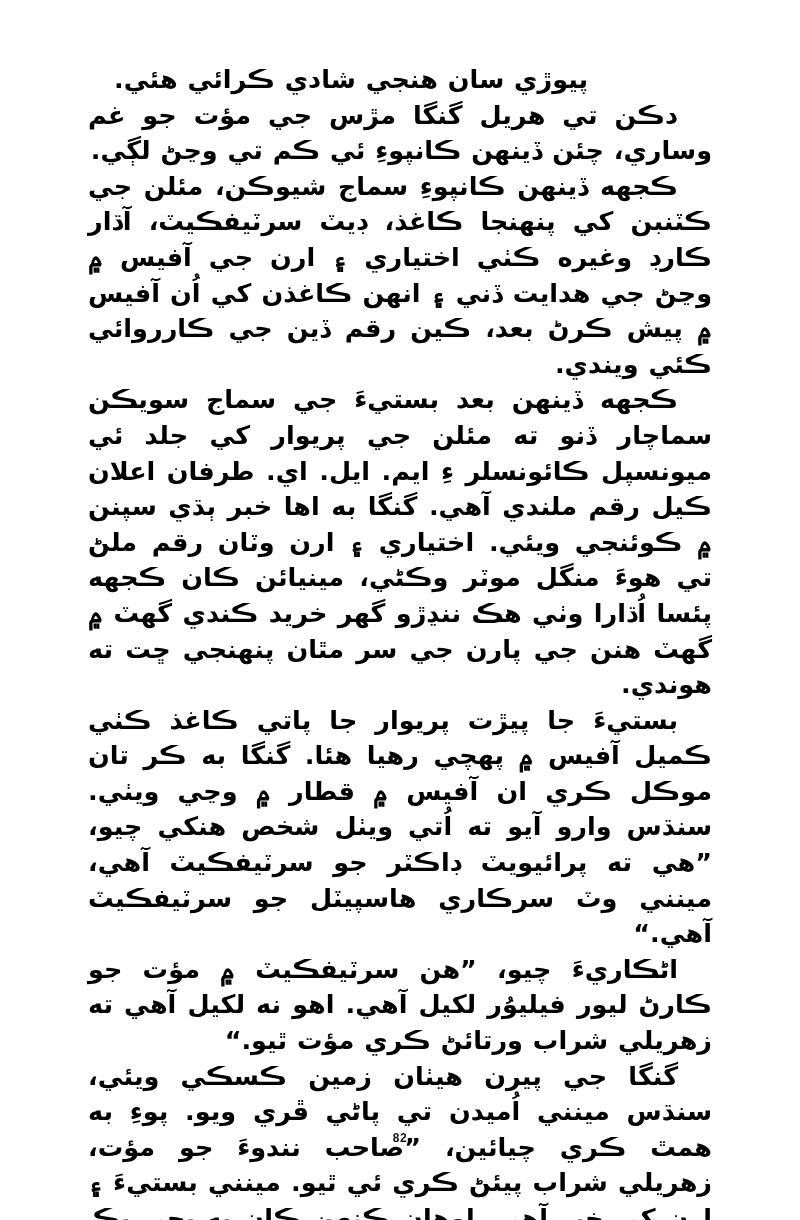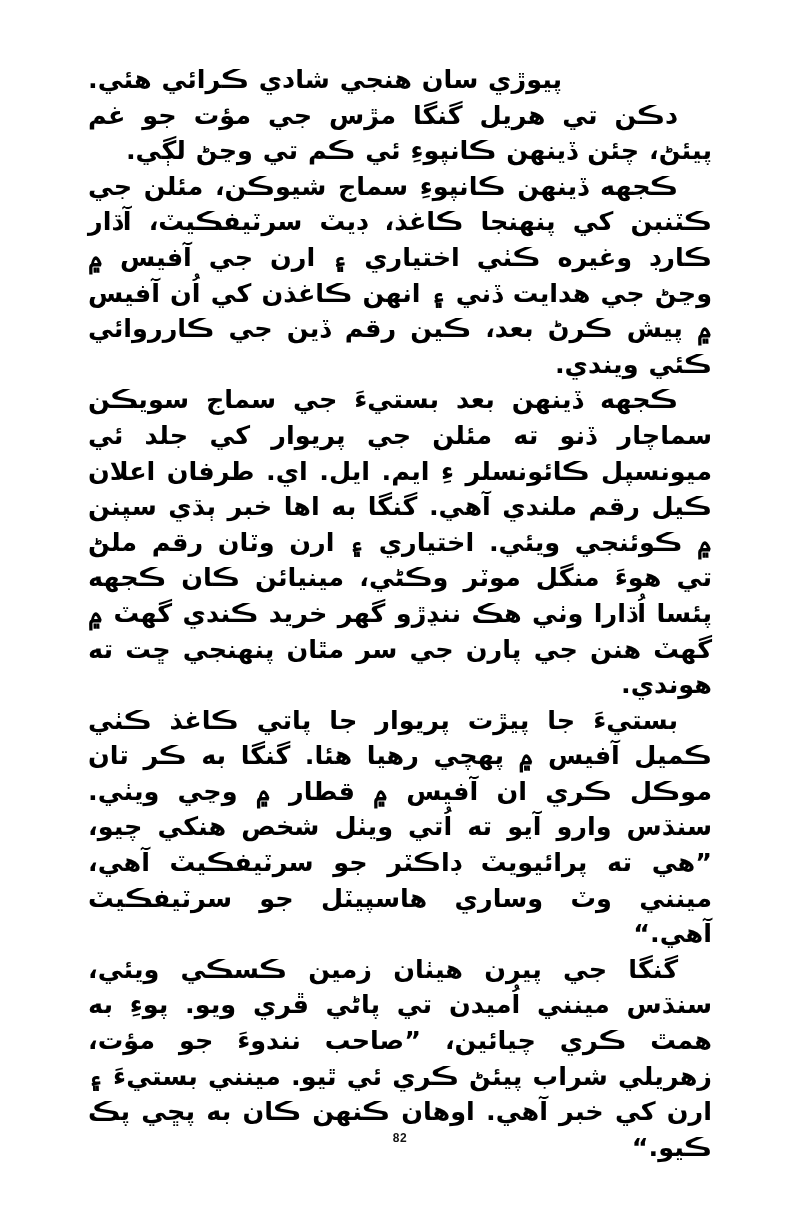--- a/index.html
+++ b/index.html
@@ -45,20 +45,21 @@
     letter-spacing: 0px;
     word-spacing: 1px;
     color: #000000;
   }
 
   
   .para.continuation {
     text-indent: 0;
     text-align: left;
     text-align-last: left;
+    margin-left: 26px;
   }
 
   
   .para { text-align-last: right; }
   .para.continuation { text-align-last: left; }
 
   .page-number {
     position: absolute;
     left: 0;
     right: 0;
@@ -72,23 +73,24 @@
     letter-spacing: 0.5px;
   }
 </style>
 </head>
 <body>
 
 <div class="page">
 
   <div class="text-block">
     <p class="para continuation">پيوڙي سان هنجي شادي ڪرائي هئي.</p>
-    <p class="para">دڪن تي هريل گنگا مڙس جي مؤت جو غم پيئڻ، چئن ڏينهن ڪانپوءِ ئي ڪم تي وڃڻ لڳي.</p>
+    <p class="para">دڪن تي هريل گنگا مڙس جي مؤت جو غم وساري، چئن ڏينهن ڪانپوءِ ئي ڪم تي وڃڻ لڳي.</p>
     <p class="para">ڪجهه ڏينهن ڪانپوءِ سماج شيوڪن، مئلن جي ڪٽنبن کي پنهنجا ڪاغذ، ڊيٽ سرٽيفڪيٽ، آڌار ڪارڊ وغيره ڪٺي اختياري ۽ ارن جي آفيس ۾ وڃڻ جي هدايت ڏني ۽ انهن ڪاغذن کي اُن آفيس ۾ پيش ڪرڻ بعد، ڪين رقم ڏين جي ڪارروائي ڪئي ويندي.</p>
     <p class="para">ڪجهه ڏينهن بعد بستيءَ جي سماج سويڪن سماچار ڏنو ته مئلن جي پريوار کي جلد ئي ميونسپل ڪائونسلر ءِ ايم. ايل. اي. طرفان اعلان ڪيل رقم ملندي آهي. گنگا به اها خبر ٻڌي سپنن ۾ ڪوئنجي ويئي. اختياري ۽ ارن وٽان رقم ملڻ تي هوءَ منگل موٽر وڪڻي، مينيائن ڪان ڪجهه پئسا اُڌارا وٺي هڪ ننڍڙو گهر خريد ڪندي گهٽ ۾ گهٽ هنن جي پارن جي سر مٿان پنهنجي ڇت ته هوندي.</p>
-    <p class="para">بستيءَ جا پيڙت پريوار جا پاتي ڪاغذ ڪٺي ڪميل آفيس ۾ پهچي رهيا هئا. گنگا به ڪر تان موڪل ڪري ان آفيس ۾ قطار ۾ وڃي ويٺي. سنڌس وارو آيو ته اُتي ويٺل شخص هنکي چيو، ”هي ته پرائيويٽ ڊاڪٽر جو سرٽيفڪيٽ آهي، مينني وٽ وساري هاسپيٽل جو سرٽيفڪيٽ آهي.“</p>
+    <p class="para">بستيءَ جا پيڙت پريوار جا پاتي ڪاغذ ڪٺي ڪميل آفيس ۾ پهچي رهيا هئا. گنگا به ڪر تان موڪل ڪري ان آفيس ۾ قطار ۾ وڃي ويٺي. سنڌس وارو آيو ته اُتي ويٺل شخص هنکي چيو، ”هي ته پرائيويٽ ڊاڪٽر جو سرٽيفڪيٽ آهي، مينني وٽ سرڪاري هاسپيٽل جو سرٽيفڪيٽ آهي.“</p>
+    <p class="para">اڻڪاريءَ چيو، ”هن سرٽيفڪيٽ ۾ مؤت جو ڪارڻ ليور فيليوُر لکيل آهي. اهو نه لکيل آهي ته زهريلي شراب ورتائڻ ڪري مؤت ٿيو.“</p>
     <p class="para">گنگا جي پيرن هيٺان زمين ڪسڪي ويئي، سنڌس مينني اُميدن تي پاڻي ڦري ويو. پوءِ به همٿ ڪري چيائين، ”صاحب نندوءَ جو مؤت، زهريلي شراب پيئڻ ڪري ئي ٿيو. مينني بستيءَ ۽ ارن کي خبر آهي. اوهان ڪنهن ڪان به پڇي پڪ ڪيو.“</p>
 
   </div>
 
   <div class="page-number">82</div>
 
 </div>
 
 </body></html>

